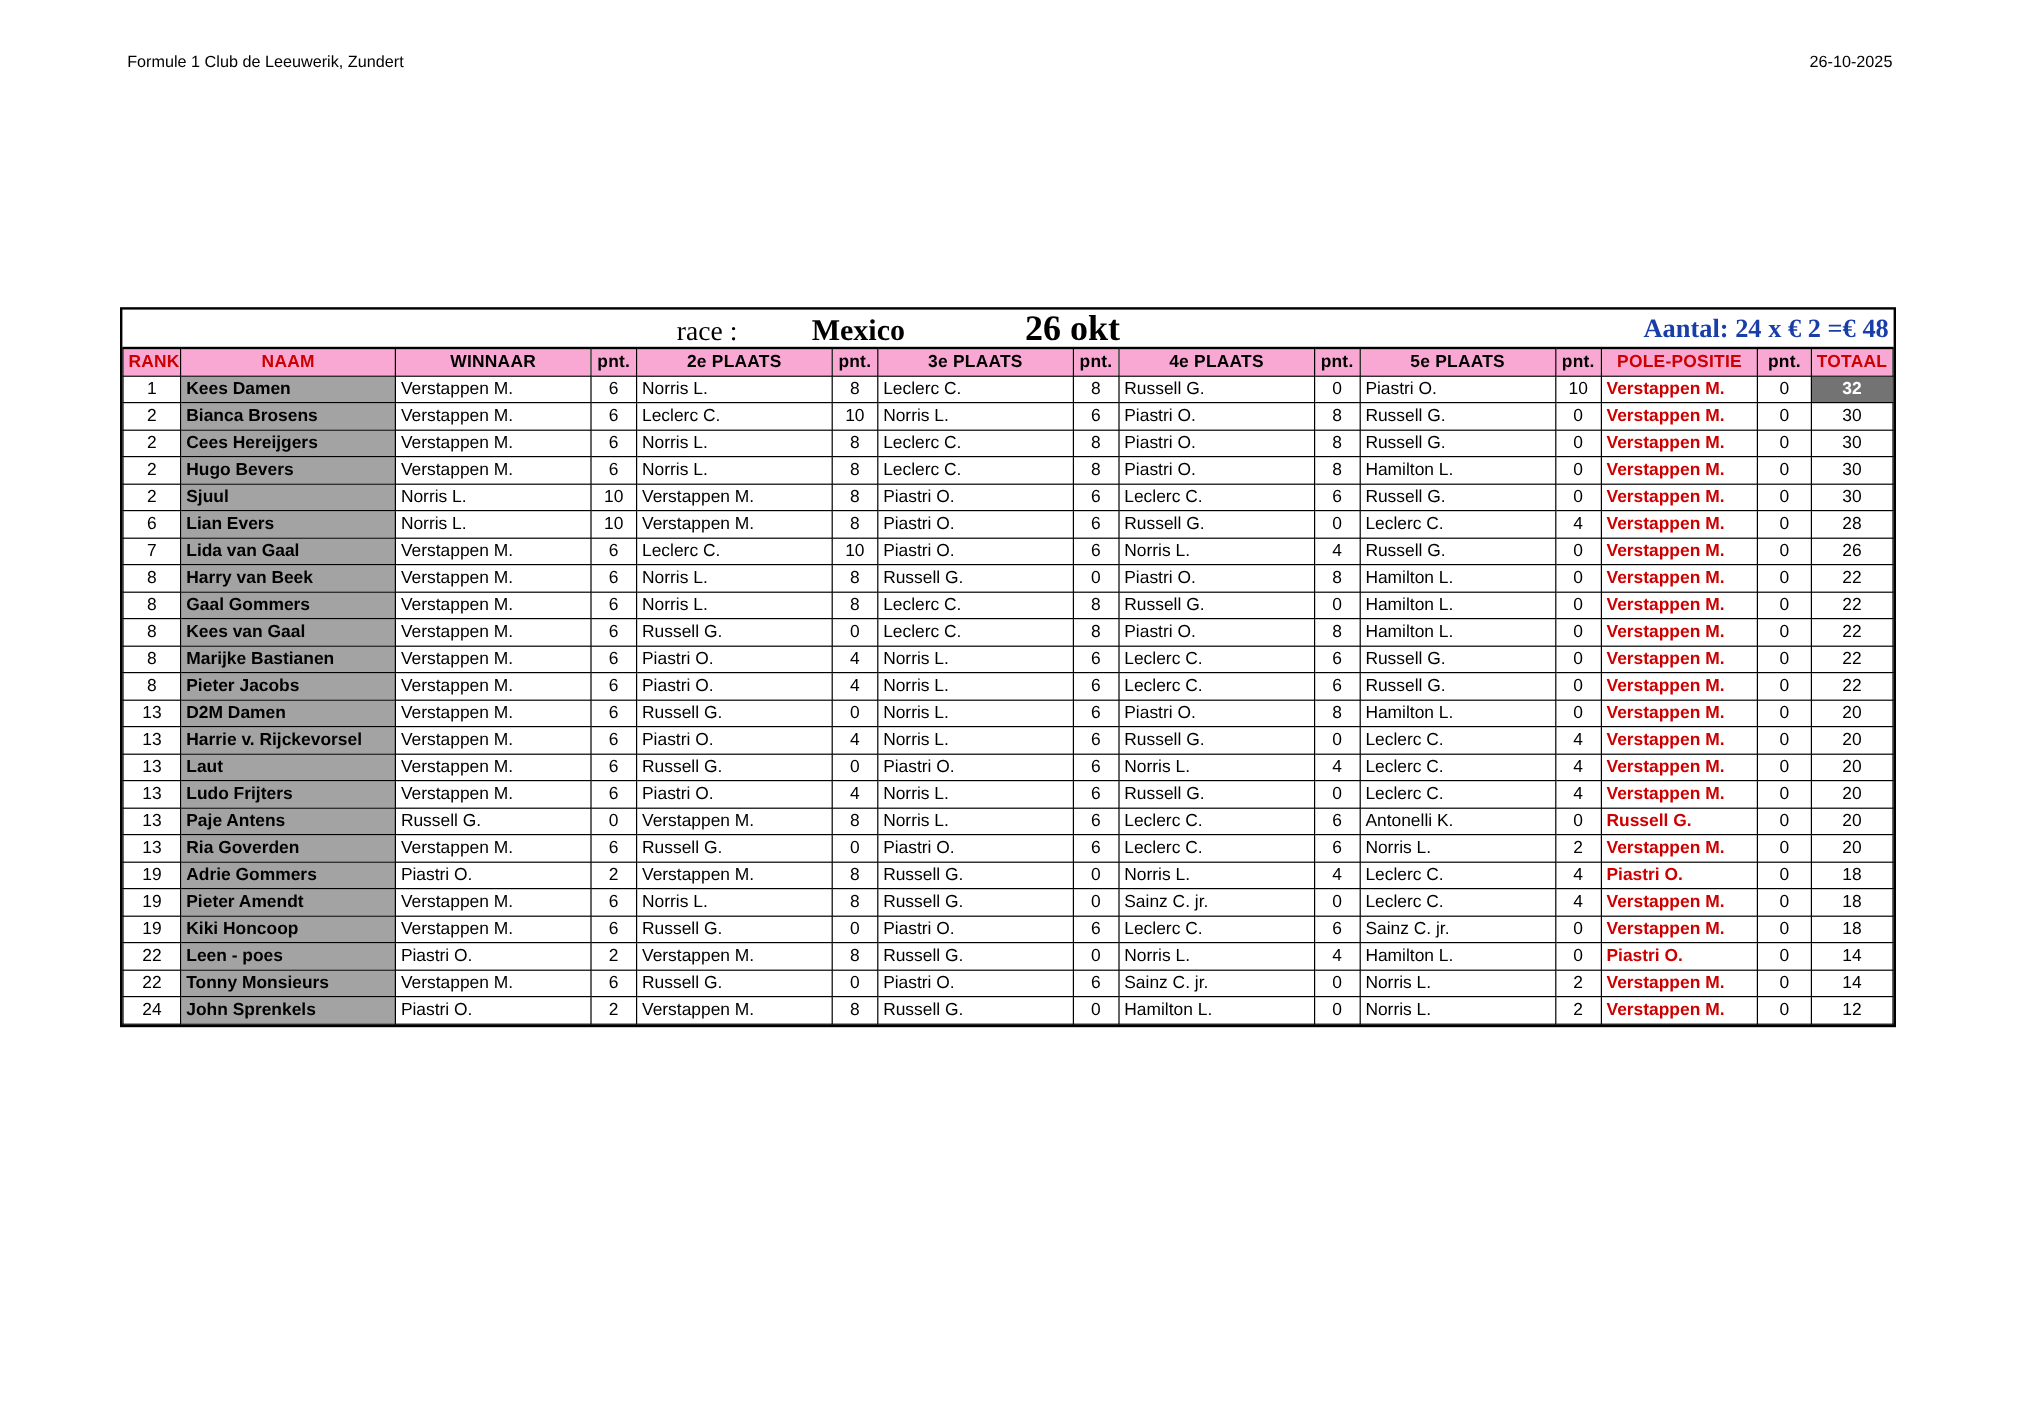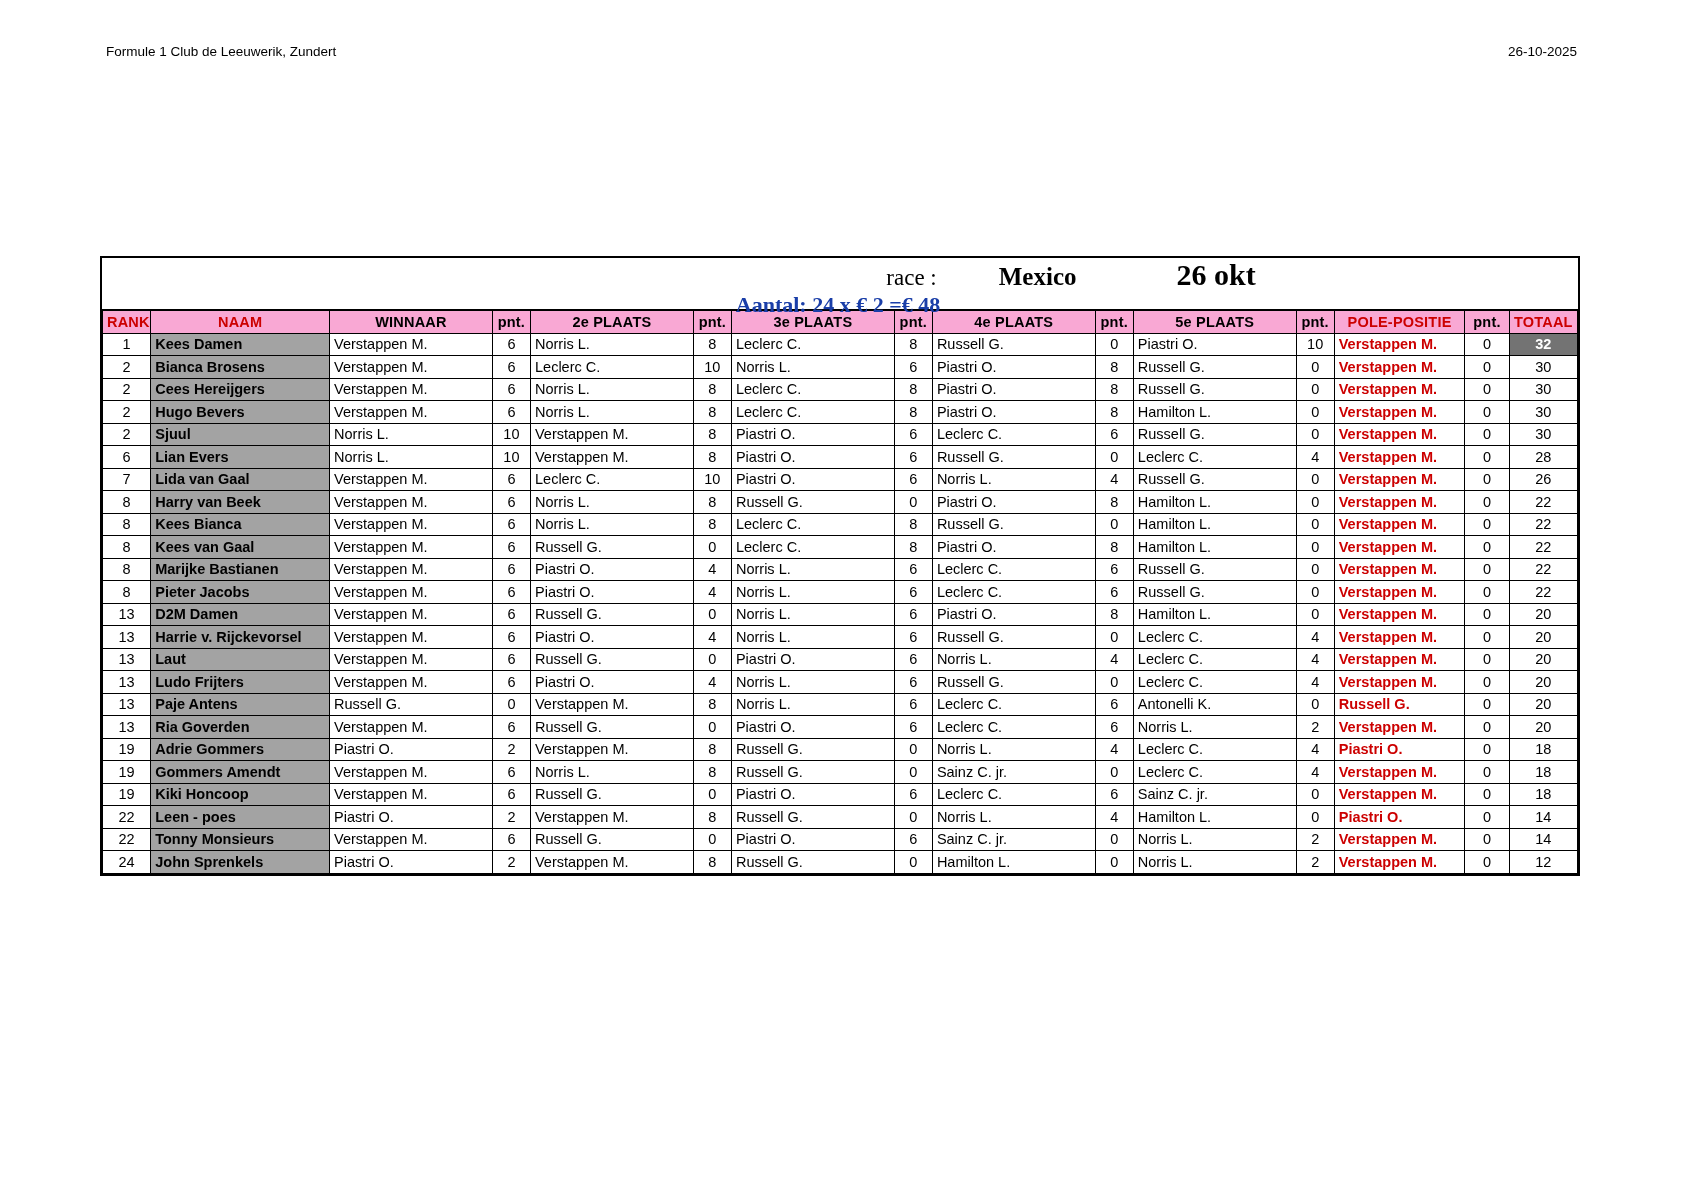--- a/index.html
+++ b/index.html
@@ -30,25 +30,24 @@
     left: 100px;
     width: 1480px;
     border: 2.5px solid #000;
     box-sizing: border-box;
     background: #fff;
   }
   
   .title-row {
     display: flex;
     align-items: center;
-    height: 52px;
+    height: 32px;
     border-bottom: 1.5px solid #000;
     box-sizing: border-box;
     position: relative;
-    flex-direction: column;
   }
   .title-center {
     flex: 1;
     display: flex;
     align-items: baseline;
     justify-content: flex-start;
     padding-left: 462px;
     font-family: "Liberation Serif", serif;
     color: #000;
   }
@@ -328,21 +327,21 @@
           <td class="driver">Piastri O.</td>
           <td class="pnt">8</td>
           <td class="driver">Hamilton L.</td>
           <td class="pnt">0</td>
           <td class="pole">Verstappen M.</td>
           <td class="pnt">0</td>
           <td class="totaal">22</td>
         </tr>
         <tr>
           <td class="rank">8</td>
-          <td class="naam">Kees Bianca</td>
+          <td class="naam">Gaal Gommers</td>
           <td class="driver">Verstappen M.</td>
           <td class="pnt">6</td>
           <td class="driver">Norris L.</td>
           <td class="pnt">8</td>
           <td class="driver">Leclerc C.</td>
           <td class="pnt">8</td>
           <td class="driver">Russell G.</td>
           <td class="pnt">0</td>
           <td class="driver">Hamilton L.</td>
           <td class="pnt">0</td>
@@ -515,21 +514,21 @@
           <td class="driver">Norris L.</td>
           <td class="pnt">4</td>
           <td class="driver">Leclerc C.</td>
           <td class="pnt">4</td>
           <td class="pole">Piastri O.</td>
           <td class="pnt">0</td>
           <td class="totaal">18</td>
         </tr>
         <tr>
           <td class="rank">19</td>
-          <td class="naam">Gommers Amendt</td>
+          <td class="naam">Pieter Amendt</td>
           <td class="driver">Verstappen M.</td>
           <td class="pnt">6</td>
           <td class="driver">Norris L.</td>
           <td class="pnt">8</td>
           <td class="driver">Russell G.</td>
           <td class="pnt">0</td>
           <td class="driver">Sainz C. jr.</td>
           <td class="pnt">0</td>
           <td class="driver">Leclerc C.</td>
           <td class="pnt">4</td>

